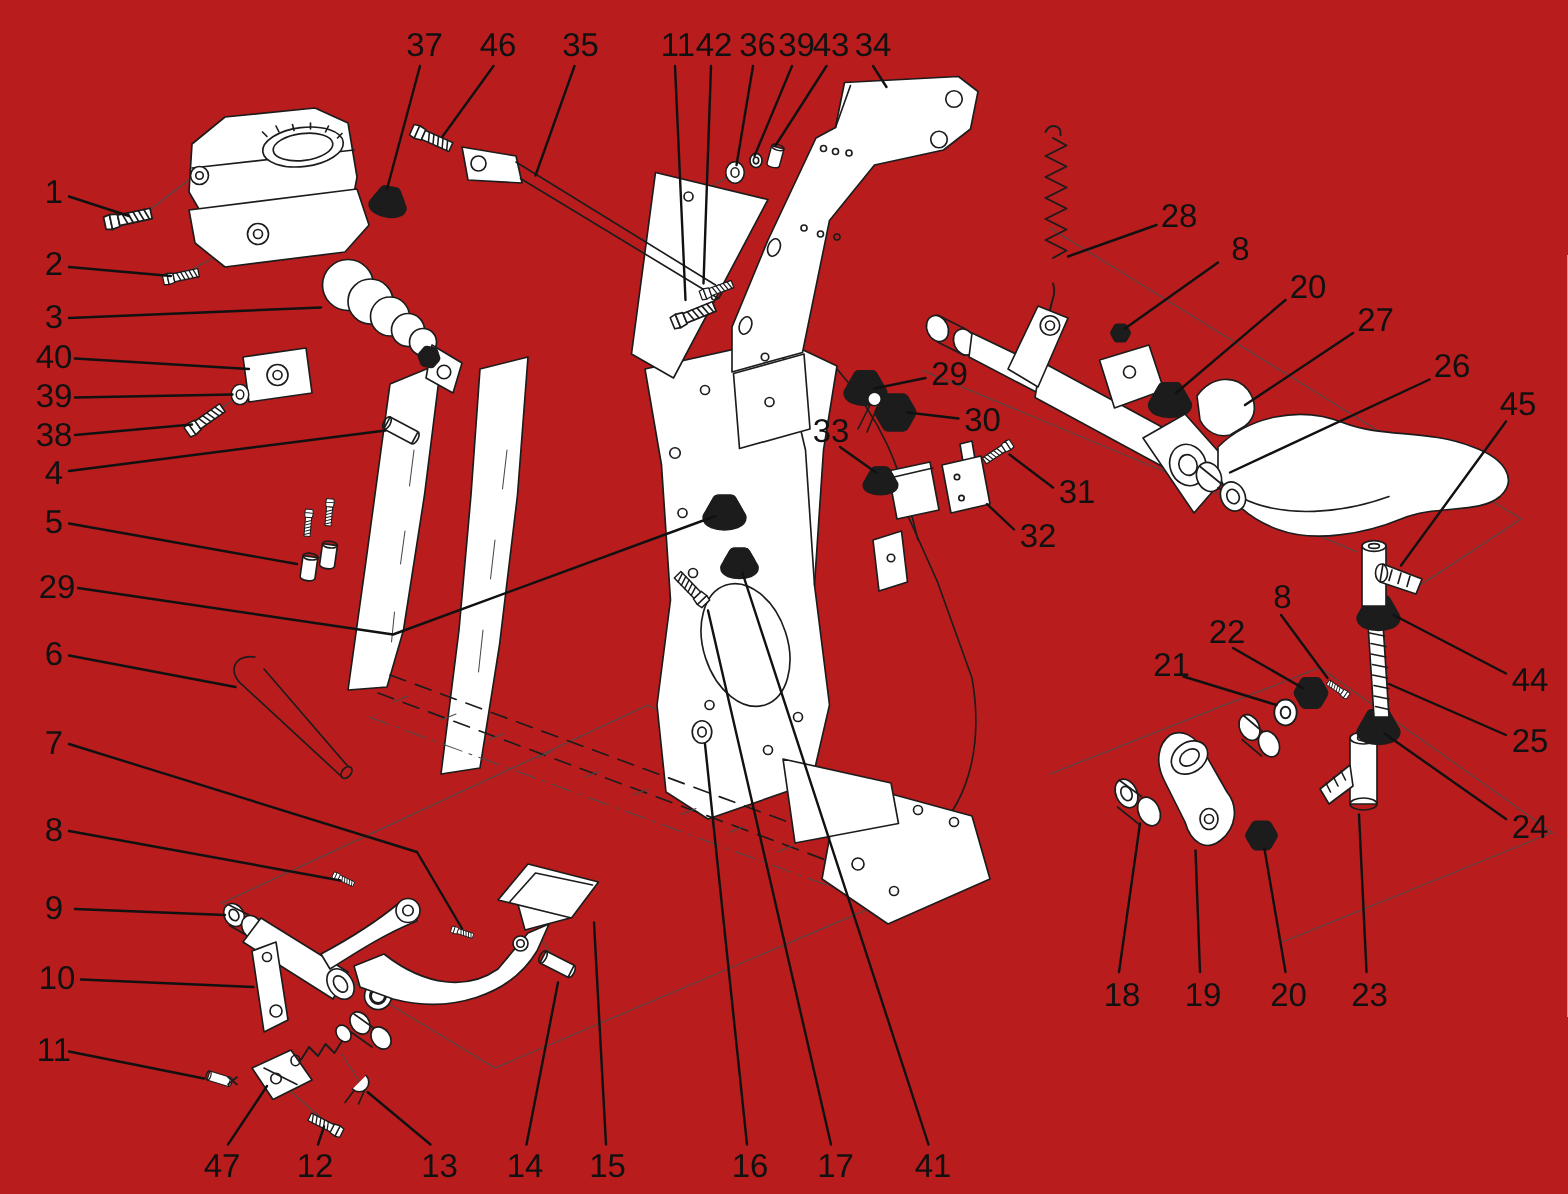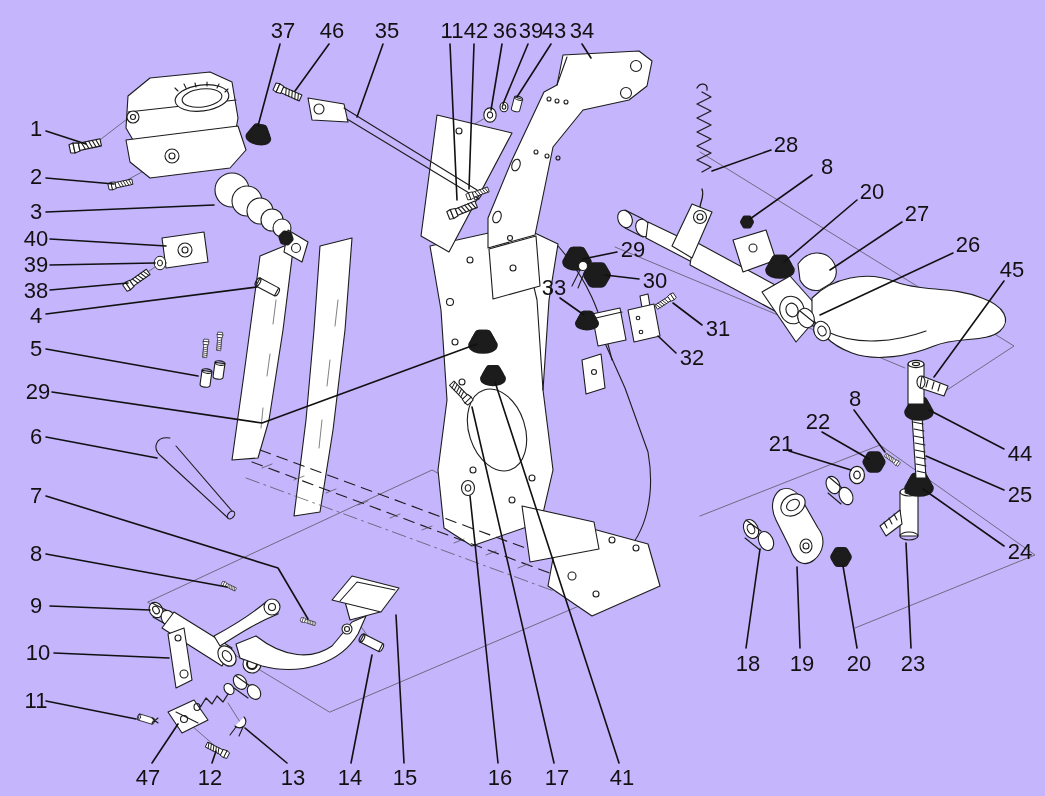--- a/index.html
+++ b/index.html
@@ -1,16 +1,16 @@
 <!DOCTYPE html>
 <html><head>
 <meta charset="utf-8">
 <style>
   html,body{margin:0;padding:0;background:#ffffff;}
-  .stage{position:relative;width:1045px;height:796px;background:#c4b5fd;overflow:hidden;
+  .stage{position:relative;width:1045px;height:796px;background:#b91c1c;overflow:hidden;
          font-family:"Liberation Sans",sans-serif;}
   svg{position:absolute;left:0;top:0;}
   svg *{stroke:#1c1c1c;stroke-width:1.1;fill:none;stroke-linejoin:round;stroke-linecap:round;}
   .f{fill:#ffffff;}
   .thin{stroke-width:.7;stroke:#4a4a4a;}
   .dash{stroke-dasharray:11 7;}
   .dashdot{stroke-dasharray:14 5 2 5;stroke-width:.7;stroke:#4a4a4a;}
   .heavy{stroke-width:2;}
   .coil{stroke-width:1.3;}
   .sym *{vector-effect:non-scaling-stroke;}

